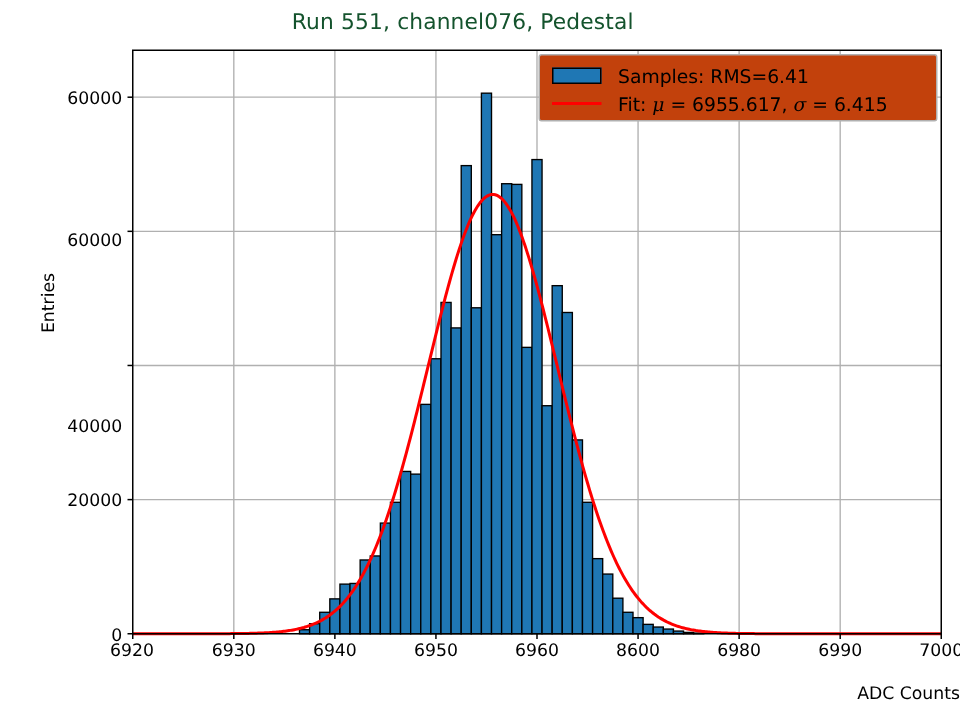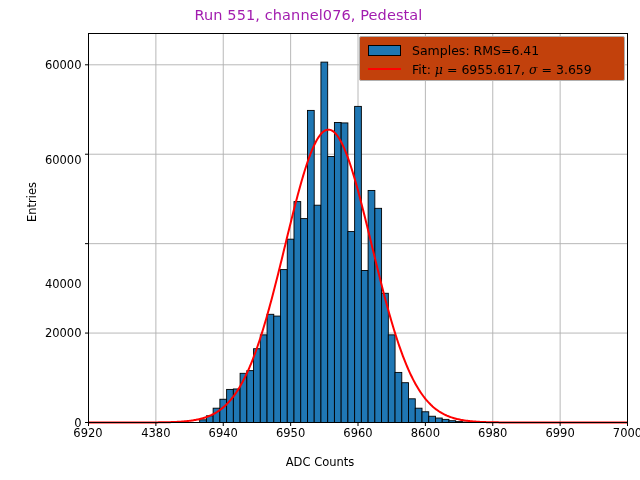--- a/index.html
+++ b/index.html
@@ -5,28 +5,28 @@
   html,body{margin:0;padding:0;}
   body{
     width:640px;height:480px;background:#ffffff;
     font-family:"DejaVu Sans","Liberation Sans",sans-serif;
     overflow:hidden;position:relative;
   }
   #figure{position:absolute;left:0;top:0;width:640px;height:480px;}
   #plot-svg{position:absolute;left:0;top:0;}
   #chart-title{
     position:absolute;left:0;top:7px;width:617px;text-align:center;
-    font-size:14.5px;color:#a21caf;letter-spacing:0.1px;
+    font-size:14.5px;color:#14532d;letter-spacing:0.1px;
   }
   #ylabel{
     position:absolute;left:-28px;top:195px;width:120px;text-align:center;
     font-size:11.5px;color:#000;transform:rotate(-90deg);
   }
   #xlabel{
-    position:absolute;left:0;top:455px;width:640px;text-align:center;
+    position:absolute;left:0;top:455px;width:640px;text-align:right;
     font-size:11.5px;color:#000;
   }
   .tick-label{position:absolute;font-size:11.5px;color:#000;white-space:nowrap;}
   .xtick{transform:translateX(-50%);top:426px;}
   .ytick{transform:translateY(-50%);text-align:right;}
   #legend-box{
     position:absolute;left:359px;top:36px;width:266px;height:45px;
     background:#c2410c;border:1px solid #b0b0b0;border-radius:2px;
     box-sizing:border-box;
   }
@@ -125,21 +125,21 @@
         <line x1="88.5" y1="333.07471264367814" x2="85" y2="333.07471264367814" stroke="#000" stroke-width="1"></line>
         <line x1="88.5" y1="243.64942528735634" x2="85" y2="243.64942528735634" stroke="#000" stroke-width="1"></line>
         <line x1="88.5" y1="154.22413793103448" x2="85" y2="154.22413793103448" stroke="#000" stroke-width="1"></line>
         <line x1="88.5" y1="64.79885057471267" x2="85" y2="64.79885057471267" stroke="#000" stroke-width="1"></line>
       </g>
     <rect id="axes-frame" x="88.5" y="33.5" width="539" height="389" fill="none" stroke="#000000" stroke-width="1"></rect>
   </svg>
 
   <div id="xticklabels">
       <div class="tick-label xtick" style="left: 88px;">6920</div>
-      <div class="tick-label xtick" style="left: 155.875px;">4380</div>
+      <div class="tick-label xtick" style="left: 155.875px;">6930</div>
       <div class="tick-label xtick" style="left: 223.25px;">6940</div>
       <div class="tick-label xtick" style="left: 290.625px;">6950</div>
       <div class="tick-label xtick" style="left: 358px;">6960</div>
       <div class="tick-label xtick" style="left: 425.375px;">8600</div>
       <div class="tick-label xtick" style="left: 492.75px;">6980</div>
       <div class="tick-label xtick" style="left: 560.125px;">6990</div>
       <div class="tick-label xtick" style="left: 627.5px;">7000</div>
     </div>
   <div id="yticklabels">
       <div class="tick-label ytick" style="top: 422.5px; left: 0px; width: 81.5px;">0</div>
@@ -149,17 +149,17 @@
       <div class="tick-label ytick" style="top: 64.7989px; left: 0px; width: 81.5px;">60000</div>
     </div>
 
   <div id="legend-box">
     <div class="legend-row" id="legend-row-0">
       <span class="legend-swatch-patch"></span>
       <span class="legend-label">Samples: RMS=6.41</span>
     </div>
     <div class="legend-row" id="legend-row-1">
       <span class="legend-swatch-line"></span>
-      <span class="legend-label"><span>Fit: </span><i>μ</i><span> = 6955.617, </span><i>σ</i><span> = 3.659</span></span>
+      <span class="legend-label"><span>Fit: </span><i>μ</i><span> = 6955.617, </span><i>σ</i><span> = 6.415</span></span>
     </div>
   </div>
 
 </div>
 
 </body></html>

